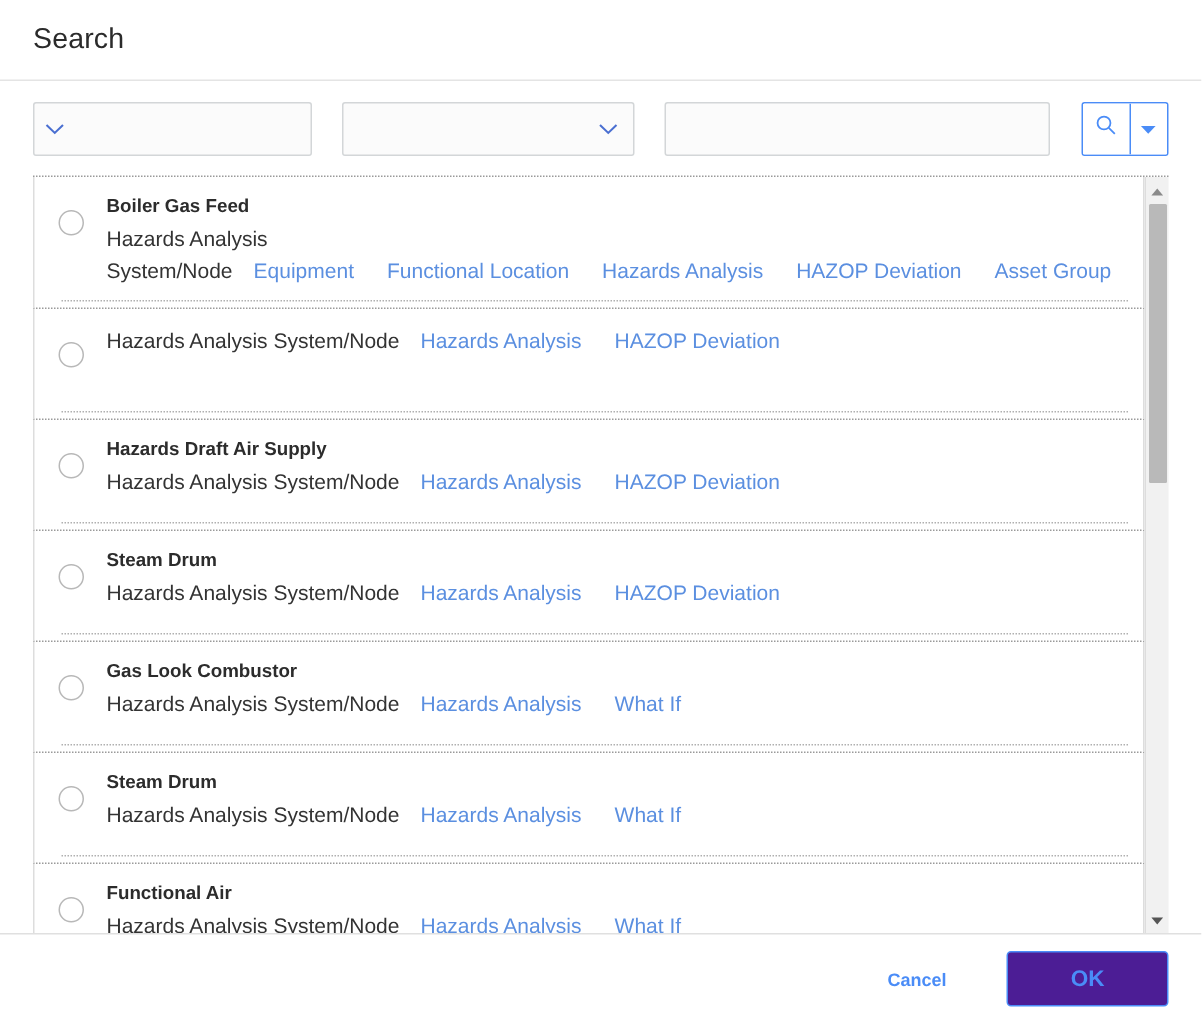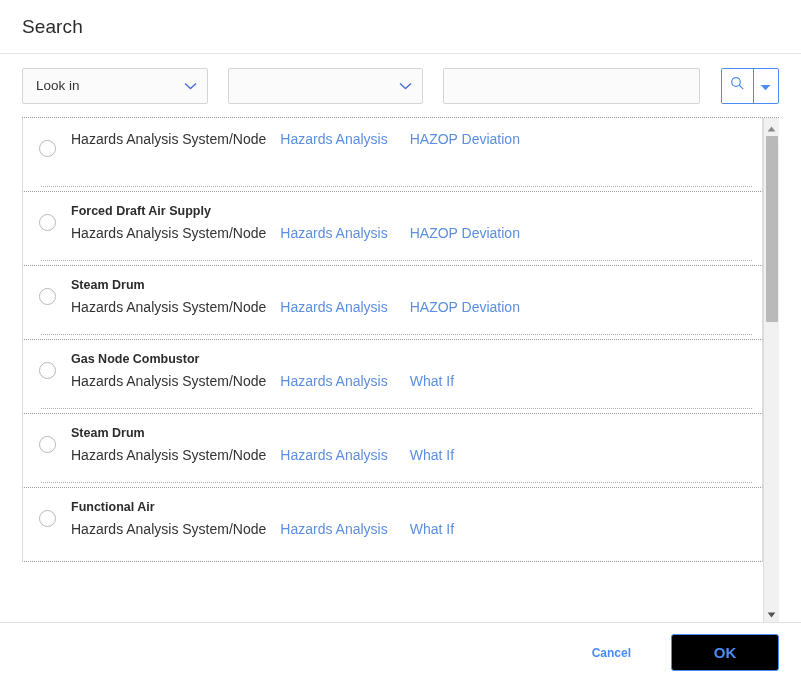--- a/index.html
+++ b/index.html
@@ -244,41 +244,40 @@
     padding: 10px 16px;
     margin-right: 24px;
     cursor: pointer;
     font-family: "Liberation Sans", sans-serif;
   }
   .btn-ok {
     width: 108px;
     height: 37px;
     border: 1px solid #4a8cf7;
     border-radius: 3px;
-    background: #000000;
+    background: #4c1d95;
     color: #4a8cf7;
     font-size: 15px;
     font-weight: bold;
     cursor: pointer;
     font-family: "Liberation Sans", sans-serif;
   }
 </style>
 </head>
 <body>
 
 <div class="dialog">
 
   <div class="dlg-header">
     <span class="dlg-title">Search</span>
   </div>
 
   <div class="toolbar">
 
     <div class="field look-in">
-      <span class="field-label">Look in</span>
       <span class="chev">
         <svg width="13" height="8" viewBox="0 0 13 8">
             <path d="M1 1.4 L6.5 6.6 L12 1.4" fill="none" stroke="#4a6fd1" stroke-width="1.4"></path>
           </svg>
       </span>
     </div>
 
     <div class="field type-sel">
       <span class="field-label empty"></span>
       <span class="chev">
@@ -313,50 +312,60 @@
   </div>
 
   <div class="results-wrap">
     <div class="results-inner">
       <div class="results-list" id="results-list">
           <div class="result-card">
             <div class="radio-cell">
               <div class="radio"></div>
             </div>
             <div class="result-body">
+              <div class="result-title">Boiler Gas Feed</div>
+              <div class="result-meta"><span class="famtype">Hazards Analysis System/Node</span><a>Equipment</a><a>Functional Location</a><a>Hazards Analysis</a><a>HAZOP Deviation</a><a>Asset Group</a></div>
+            </div>
+            <div class="inner-rule"></div>
+          </div>
+          <div class="result-card">
+            <div class="radio-cell">
+              <div class="radio"></div>
+            </div>
+            <div class="result-body">
               <div class="result-meta"><span class="famtype">Hazards Analysis System/Node</span><a>Hazards Analysis</a><a>HAZOP Deviation</a></div>
             </div>
             <div class="inner-rule"></div>
           </div>
           <div class="result-card">
             <div class="radio-cell">
               <div class="radio"></div>
             </div>
             <div class="result-body">
-              <div class="result-title">Forced Draft Air Supply</div>
+              <div class="result-title">Hazards Draft Air Supply</div>
               <div class="result-meta"><span class="famtype">Hazards Analysis System/Node</span><a>Hazards Analysis</a><a>HAZOP Deviation</a></div>
             </div>
             <div class="inner-rule"></div>
           </div>
           <div class="result-card">
             <div class="radio-cell">
               <div class="radio"></div>
             </div>
             <div class="result-body">
               <div class="result-title">Steam Drum</div>
               <div class="result-meta"><span class="famtype">Hazards Analysis System/Node</span><a>Hazards Analysis</a><a>HAZOP Deviation</a></div>
             </div>
             <div class="inner-rule"></div>
           </div>
           <div class="result-card">
             <div class="radio-cell">
               <div class="radio"></div>
             </div>
             <div class="result-body">
-              <div class="result-title">Gas Node Combustor</div>
+              <div class="result-title">Gas Look Combustor</div>
               <div class="result-meta"><span class="famtype">Hazards Analysis System/Node</span><a>Hazards Analysis</a><a>What If</a></div>
             </div>
             <div class="inner-rule"></div>
           </div>
           <div class="result-card">
             <div class="radio-cell">
               <div class="radio"></div>
             </div>
             <div class="result-body">
               <div class="result-title">Steam Drum</div>

